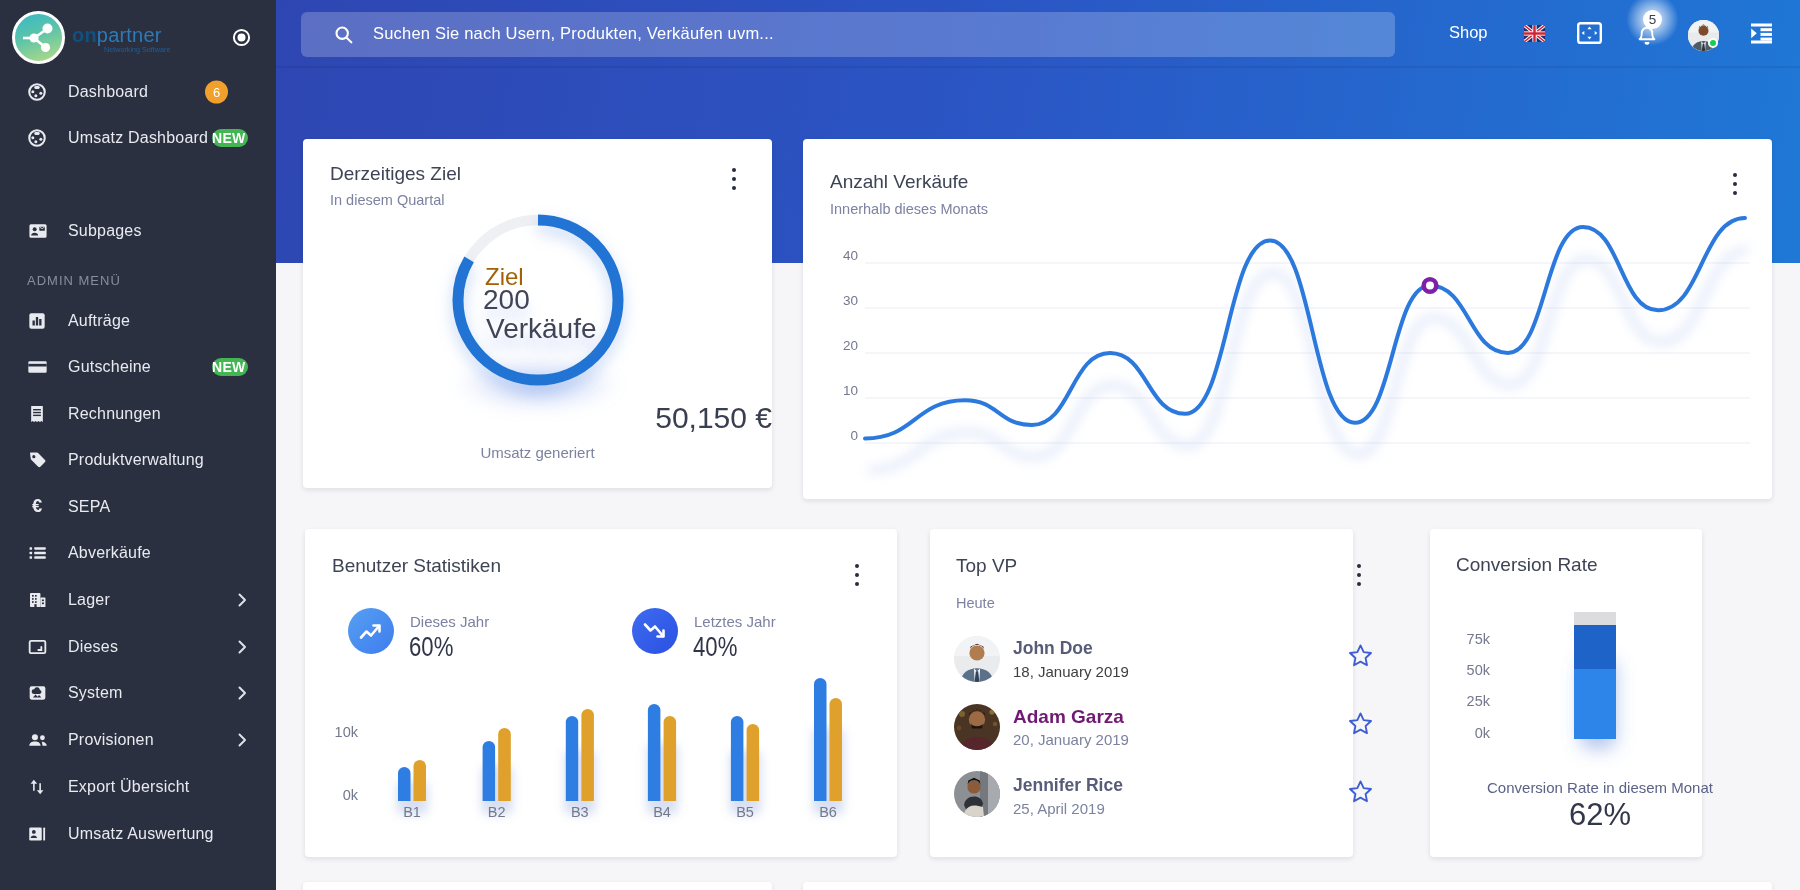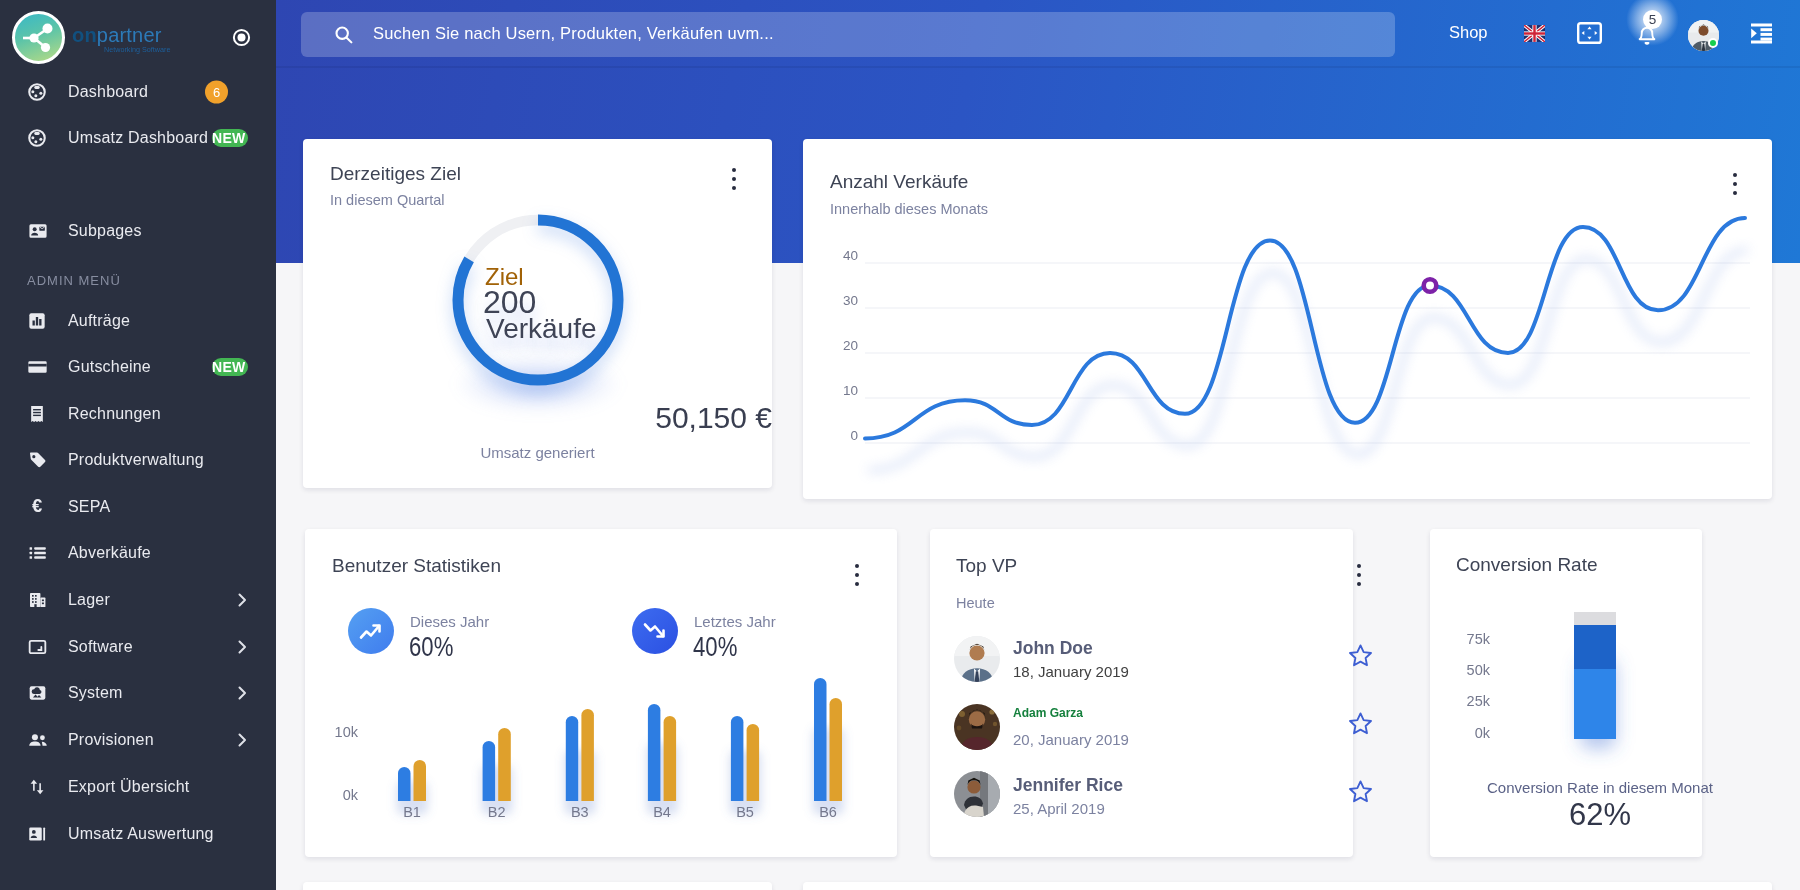--- a/index.html
+++ b/index.html
@@ -164,21 +164,21 @@
         <span class="mtx">Lager</span>
         <svg class="chev" width="9" height="14" viewBox="0 0 9 14" fill="none" stroke="#dfe1e8" stroke-width="2" stroke-linecap="round" stroke-linejoin="round">
           <path d="M1.5 1.5L7 7l-5.5 5.5"></path>
         </svg>
       </div>
 <div class="mitem" style="top:623.5px">
         <span class="mic"><svg viewBox="0 0 24 24" width="21" height="20" fill="none" stroke="#e9eaef" stroke-width="2.2">
             <rect x="2.6" y="4.6" width="18.8" height="14.8" rx="1.8"></rect>
             <path d="M16.6 12v3.6H13" stroke-linecap="round"></path>
           </svg></span>
-        <span class="mtx">Software</span>
+        <span class="mtx">Dieses</span>
         <svg class="chev" width="9" height="14" viewBox="0 0 9 14" fill="none" stroke="#dfe1e8" stroke-width="2" stroke-linecap="round" stroke-linejoin="round">
           <path d="M1.5 1.5L7 7l-5.5 5.5"></path>
         </svg>
       </div>
 <div class="mitem" style="top:670px">
         <span class="mic"><svg viewBox="0 0 24 24" width="21" height="20" fill="#e9eaef">
             <rect x="2.6" y="4" width="18.8" height="16" rx="2.2"></rect>
             <path d="M7.7 13.2a2.9 2.9 0 0 1 .3-5.8 3.6 3.6 0 0 1 6.9.9 2.5 2.5 0 0 1-.3 4.9z" fill="#2a3040"></path>
             <path d="M6.5 17.5l3.2-3.6 2.3 2.5 1.8-2 2.9 3.1z" fill="#2a3040"></path>
           </svg></span>
@@ -279,21 +279,21 @@
         <i></i>
       </div>
 <div style="position:absolute;left:150px;top:215px;width:170px;height:60px;background:radial-gradient(ellipse at center,rgba(80,120,230,0.30) 0%,rgba(80,120,230,0) 70%);filter:blur(7px)"></div>
 <svg style="position:absolute;left:142px;top:68px;overflow:visible" width="186" height="186" viewBox="0 0 186 186">
  <circle cx="93" cy="93" r="80" fill="none" stroke="#eff0f3" stroke-width="10.5"></circle>
  <g style="filter:drop-shadow(0px 7px 8px rgba(45,110,220,0.28))">
  <circle cx="93" cy="93" r="80" fill="none" stroke="#2274d4" stroke-width="11" stroke-dasharray="419 503" transform="rotate(-90 93 93)"></circle>
         </g>
 </svg>
 <div style="position:absolute;left:182px;top:124px;font-size:24px;color:#a16207">Ziel</div>
-<div style="position:absolute;left:180px;top:145px;font-size:32px;color:#3f4456;text-shadow:0 12px 12px rgba(120,150,230,0.35)">200</div>
+<div style="position:absolute;left:180px;top:145px;font-size:28px;color:#3f4456;text-shadow:0 12px 12px rgba(120,150,230,0.35)">200</div>
 <div style="position:absolute;left:183px;top:174px;font-size:28px;color:#3f4456;text-shadow:0 12px 12px rgba(120,150,230,0.35)">Verkäufe</div>
 <div style="position:absolute;left:0;top:262px;width:469px;text-align:right;font-size:30px;color:#393e50">50,150 €</div>
 <div style="position:absolute;left:0;top:305px;width:469px;text-align:center;font-size:15px;color:#7c82a0">Umsatz generiert</div>
 </div>
 
 <div class="card" id="c2" style="left:803px;top:139px;width:969px;height:360px">
 <div class="ctitle" style="left:27px;top:32px">Anzahl Verkäufe</div>
 <div class="csub" style="left:27px;top:62px">Innerhalb dieses Monats</div>
 <div class="dots" style="left:930px;top:34px">
         <i></i>
@@ -408,21 +408,21 @@
           <rect width="46" height="46" fill="#4a3423"></rect>
           <circle cx="8" cy="10" r="3" fill="#8a6a35" opacity="0.8"></circle>
           <circle cx="38" cy="8" r="2.6" fill="#9a7a40" opacity="0.8"></circle>
           <circle cx="41" cy="20" r="2.2" fill="#7a5c30" opacity="0.8"></circle>
           <circle cx="5" cy="24" r="2.4" fill="#6d5128" opacity="0.7"></circle>
           <circle cx="23" cy="15.5" r="8.2" fill="#9c6b45"></circle>
           <path d="M14.5 14.5a8.4 8.4 0 0 1 17 0l-1-5.5-7.5-3.5-7.5 3.5z" fill="#17100b"></path>
           <path d="M17 19.5c1.5 3.5 10.5 3.5 12 0l-1 5h-10z" fill="#1d1410"></path>
           <path d="M6.5 46c0-8.5 7.4-13 16.5-13s16.5 4.5 16.5 13z" fill="#56262c"></path>
         </svg></div>
-<div style="position:absolute;left:83px;top:177px;font-size:12px;font-weight:bold;color:#15803d">Adam Garza</div>
+<div style="position:absolute;left:83px;top:177px;font-size:19px;font-weight:bold;color:#701a75">Adam Garza</div>
 <div style="position:absolute;left:83px;top:202px;font-size:15px;color:#7c82a0">20, January 2019</div>
 <svg style="position:absolute;left:417px;top:182px" width="27" height="26" viewBox="0 0 24 24" fill="none" stroke="#3d5ed2" stroke-width="1.7" stroke-linejoin="round">
         <path d="M12 2.2l2.9 6.2 6.8.8-5 4.6 1.3 6.7-6-3.3-6 3.3 1.3-6.7-5-4.6 6.8-.8z"></path>
       </svg>
 <div style="position:absolute;left:24px;top:242px;width:46px;height:46px;border-radius:50%;overflow:hidden"><svg width="46" height="46" viewBox="0 0 46 46">
           <rect width="46" height="46" fill="#8c8f94"></rect>
           <rect x="26" width="20" height="46" fill="#a7abb0"></rect>
           <rect x="26" y="0" width="8" height="46" fill="#75787d"></rect>
           <circle cx="20" cy="16" r="6.6" fill="#8c5c3a"></circle>
           <path d="M13.5 14a6.8 6.8 0 0 1 13 0l-.8-4.5-5.7-2.7-5.7 2.7z" fill="#14100c"></path>

